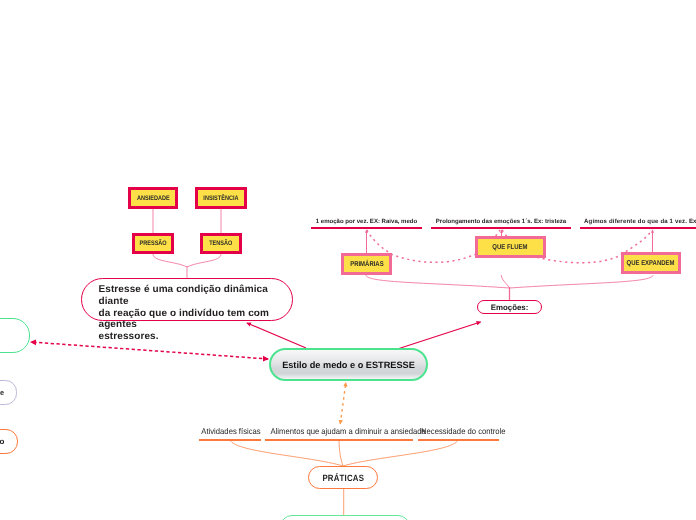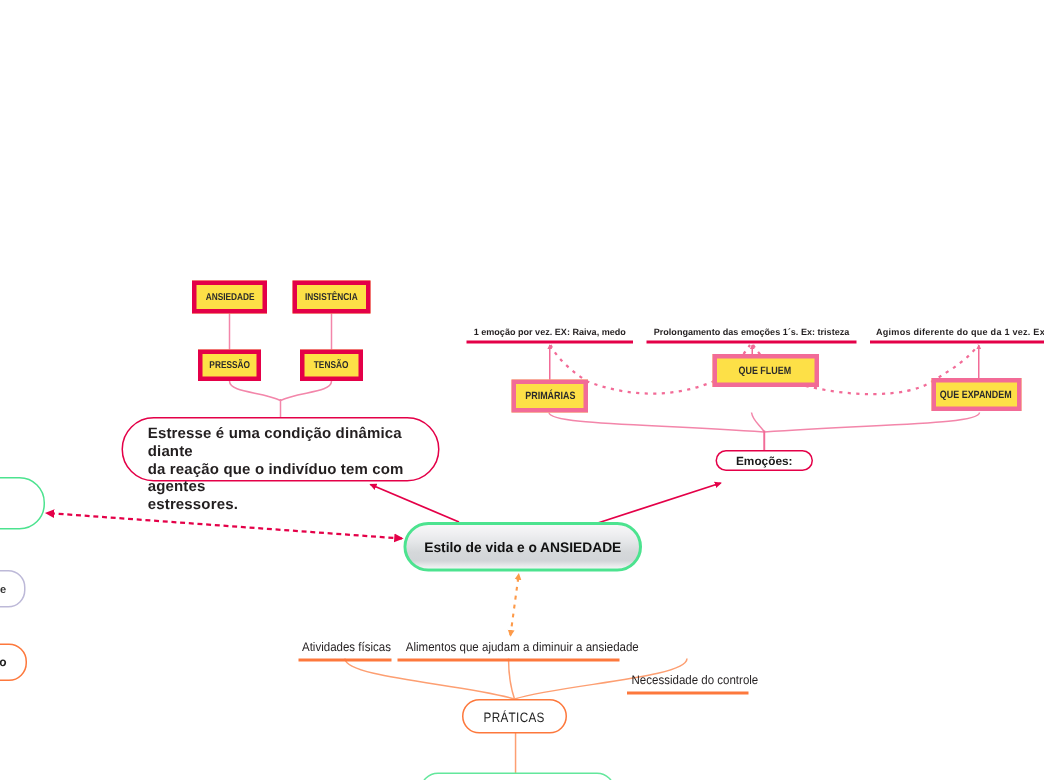--- a/index.html
+++ b/index.html
@@ -137,21 +137,21 @@
     <div style="position:absolute;left:16.5px;top:5.2px;font-size:10px;font-weight:bold;color:#231f20;line-height:11.7px;letter-spacing:0.1px;">
       <div>Estresse é uma condição dinâmica diante</div>
       <div>da reação que o indivíduo tem com agentes</div>
       <div>estressores.</div>
     </div>
   </div>
 
   <div class="central" style="left:269px;top:348px;width:159px;height:33px;border:2.3px solid #4ce38f;border-radius:17px;
               background:linear-gradient(to bottom,#f7f7f8 0%,#efeff1 20%,#e4e6e8 40%,#d5d8da 62%,#d2d5d8 82%,#e9ebec 94%,#f3f4f5 100%);
               font-size:9.2px;color:#111;">
-    <span>Estilo de vida e o ANSIEDADE</span>
+    <span>Estilo de medo e o ESTRESSE</span>
   </div>
 
   <div style="position:absolute;left:477px;top:300px;width:65px;height:14px;box-sizing:border-box;
               border:1.5px solid #e40048;border-radius:11px;background:#fff;
               display:flex;align-items:center;justify-content:center;font-size:7.9px;font-weight:bold;color:#1a1a1a;">
     <span>Emoções:</span>
   </div>
 
   <div class="rectnode" style="left:340.8px;top:253.2px;width:51.5px;height:22.2px;border:3.6px solid #f26b97;font-size:7.1px;">
     <span>PRIMÁRIAS</span>
@@ -171,31 +171,31 @@
     <span class="txt">Prolongamento das emoções 1´s. Ex: tristeza</span>
     <span class="rule" style="background:#e40048;"></span>
   </div>
   <div class="ulabel" style="left:580px;top:214px;width:116px;height:15px;font-size:6.05px;text-align:left;">
     <span class="txt" style="left:4px;right:auto;letter-spacing:0.16px;">Agimos diferente do que da 1 vez. Ex:</span>
     <span class="rule" style="background:#e40048;"></span>
   </div>
 
   <div style="position:absolute;left:308px;top:466px;width:70px;height:23px;box-sizing:border-box;
               border:1.4px solid #fd783c;border-radius:12px;background:#fff;
-              display:flex;align-items:center;justify-content:center;font-size:9.1px;font-weight:normal;color:#1f1f1f;letter-spacing:0.25px;text-align:right;">
+              display:flex;align-items:center;justify-content:center;font-size:9.1px;font-weight:bold;color:#1f1f1f;letter-spacing:0.25px;text-align:right;">
     <span style="display:inline-block;transform:scaleX(0.86);">
     <span>PRÁTICAS</span></span>
   </div>
 
   <div class="ulabel cond" style="left:199px;top:423px;width:62px;height:18px;font-size:8.3px;font-weight:normal;text-align:center;">
     <span class="txt">Atividades físicas</span>
     <span class="rule" style="background:#fd783c;"></span>
   </div>
   <div class="ulabel cond" style="left:265px;top:423px;width:148px;height:18px;font-size:8.3px;font-weight:normal;text-align:center;">
     <span class="txt">Alimentos que ajudam a diminuir a ansiedade</span>
     <span class="rule" style="background:#fd783c;"></span>
   </div>
-  <div class="ulabel cond" style="left:418px;top:423px;width:81px;height:18px;font-size:8.3px;font-weight:normal;text-align:center;margin-top:22px;">
+  <div class="ulabel cond" style="left:418px;top:423px;width:81px;height:18px;font-size:8.3px;font-weight:normal;text-align:center;">
     <span class="txt">Necessidade do controle</span>
     <span class="rule" style="background:#fd783c;"></span>
   </div>
 
 </div>
 
 </body></html>

